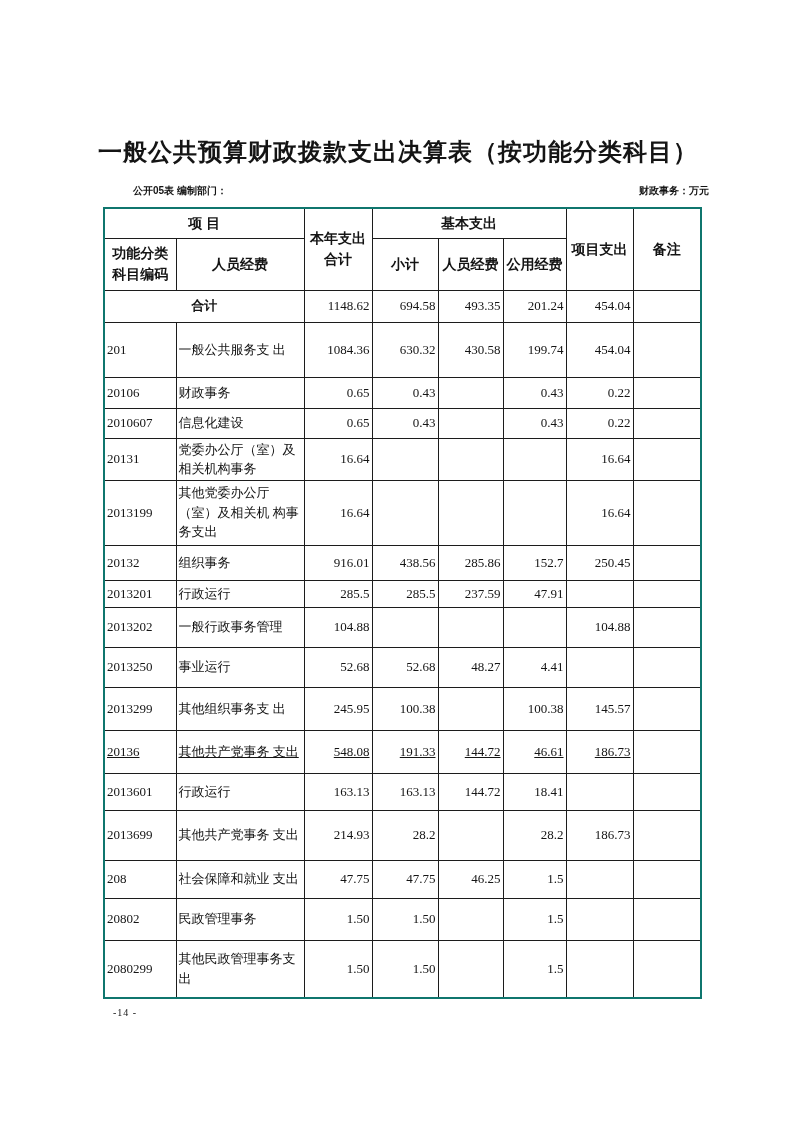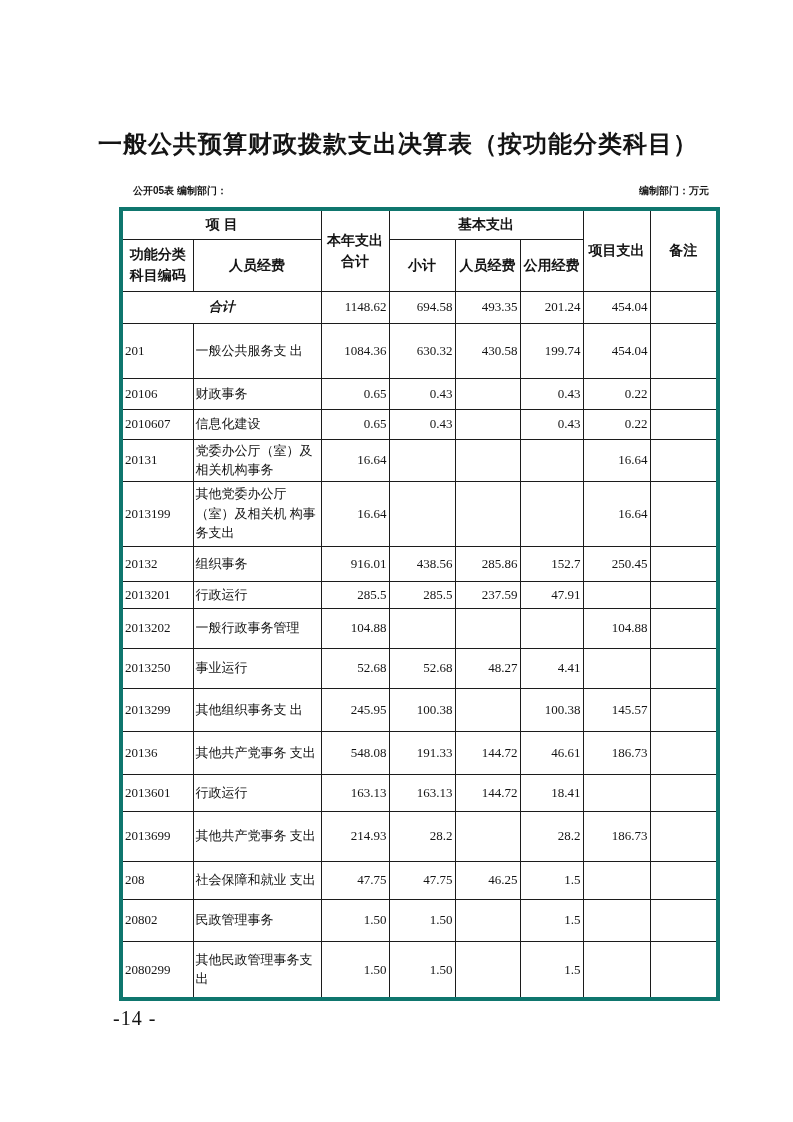--- a/index.html
+++ b/index.html
@@ -2,71 +2,70 @@
 <html><head>
 <meta charset="utf-8">
 <style>
   html,body{margin:0;padding:0;background:#888;}
   .page{
     position:relative;width:793px;height:1122px;background:#ffffff;
     font-family:"Liberation Serif",serif;color:#141414;overflow:hidden;
     margin:0 auto;
   }
   .title{
-    position:absolute;left:90px;top:128px;width:616px;
+    position:absolute;left:90px;top:136px;width:616px;
     text-align:center;font-size:24px;font-weight:bold;
     font-family:"Liberation Sans",sans-serif;letter-spacing:1px;
     white-space:nowrap;
   }
   .meta{
     position:absolute;left:103px;top:184px;width:606px;height:20px;
     font-family:"Liberation Sans",sans-serif;font-weight:bold;font-size:10px;
   }
   .meta-left{position:absolute;left:30px;top:0;}
   .meta-right{position:absolute;right:0;top:0;}
   table.budget{
-    position:absolute;left:119px;top:207px;width:597px;
+    position:absolute;left:103px;top:207px;width:597px;
     border-collapse:collapse;table-layout:fixed;
-    border:4px solid #0f766e;
+    border:2px solid #0f766e;
   }
   table.budget th,table.budget td{
     border:1px solid #1c1c1c;overflow:hidden;
   }
   table.budget th{
     font-family:"Liberation Sans",sans-serif;font-weight:bold;font-size:14px;
     text-align:center;vertical-align:middle;padding:1px 2px;line-height:1.5;
   }
   tr.h1{height:30px;}
   tr.h2{height:52px;margin-top:28px;}
   table.budget td{
     font-size:13px;vertical-align:middle;padding:1px 2px;line-height:1.5;
   }
   td.code{text-align:left;padding-left:4px;font-size:13px;}
   td.name{text-align:left;padding-left:5px;padding-right:3px;font-size:13.5px;}
   td.num{text-align:right;padding-right:4px;font-size:13px;}
   td.totlabel{
     text-align:center;font-weight:bold;font-size:14px;
     font-family:"Liberation Sans",sans-serif;
-    font-style:italic;
   }
   .pageno{
-    position:absolute;left:113px;top:1007px;font-size:20px;
+    position:absolute;left:113px;top:1007px;font-size:10px;
     font-family:"Liberation Serif",serif;letter-spacing:1px;
   }
 </style>
 </head>
 <body>
 
 <div class="page">
 
   <div class="title">一般公共预算财政拨款支出决算表（按功能分类科目）</div>
 
   <div class="meta">
     <span class="meta-left">公开05表 编制部门：</span>
-    <span class="meta-right">编制部门：万元</span>
+    <span class="meta-right">财政事务：万元</span>
   </div>
 
   <table class="budget">
     <colgroup>
       <col style="width:72px">
         <col style="width:128px">
         <col style="width:68px">
       <col style="width:66px">
         <col style="width:65px">
         <col style="width:63px">
@@ -192,21 +191,21 @@
         <tr style="height: 43px;">
           <td class="code">2013299</td>
           <td class="name">其他组织事务支 出</td>
           <td class="num">245.95</td>
           <td class="num">100.38</td>
           <td class="num"></td>
           <td class="num">100.38</td>
           <td class="num">145.57</td>
           <td class="remark"></td>
         </tr>
-        <tr style="height: 43px;">
+        <tr style="height: 43px; text-decoration: underline;">
           <td class="code">20136</td>
           <td class="name">其他共产党事务 支出</td>
           <td class="num">548.08</td>
           <td class="num">191.33</td>
           <td class="num">144.72</td>
           <td class="num">46.61</td>
           <td class="num">186.73</td>
           <td class="remark"></td>
         </tr>
         <tr style="height: 37px;">

